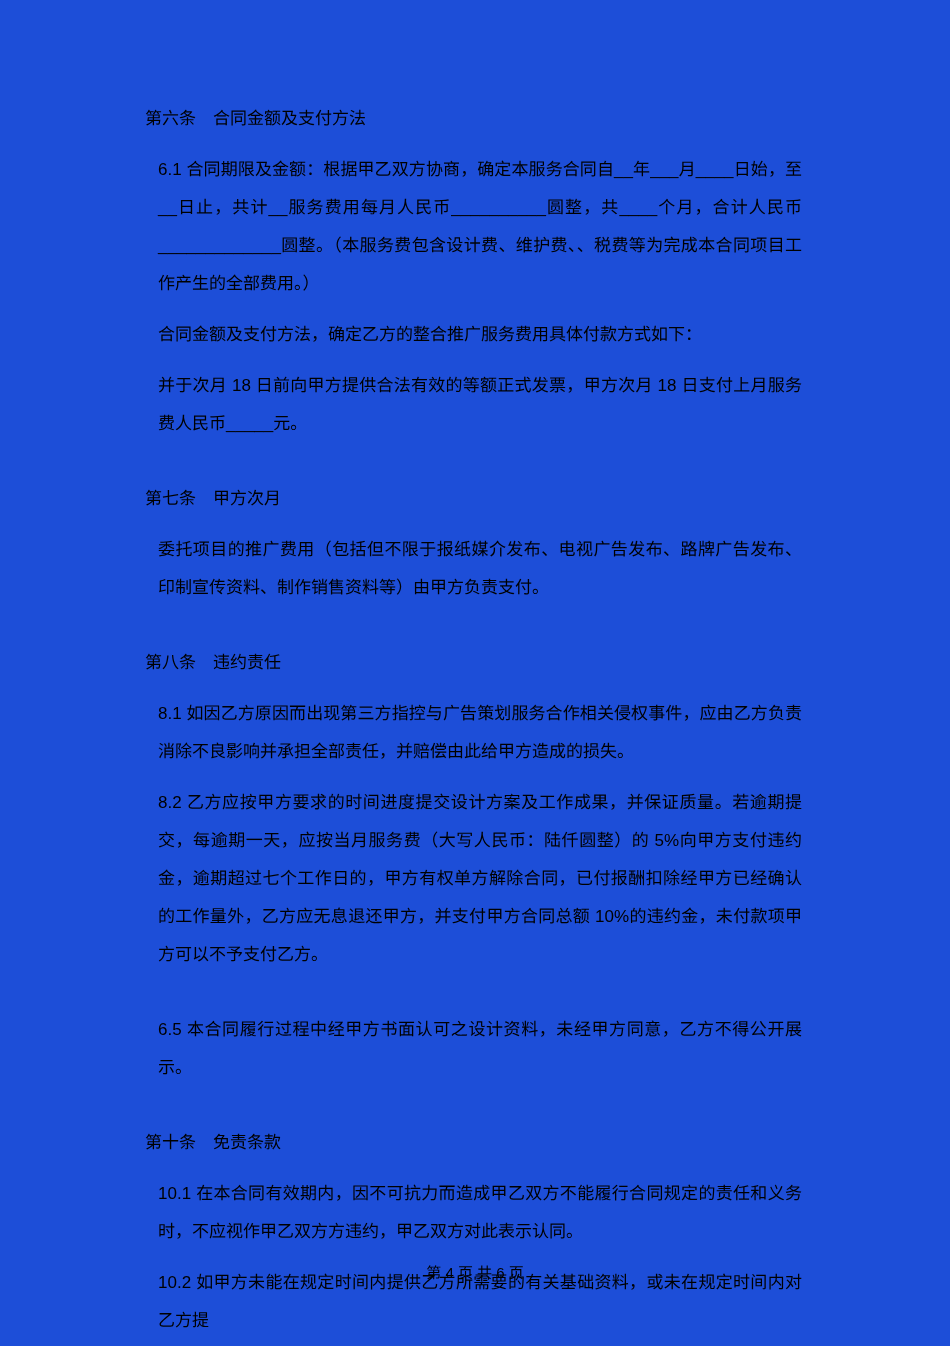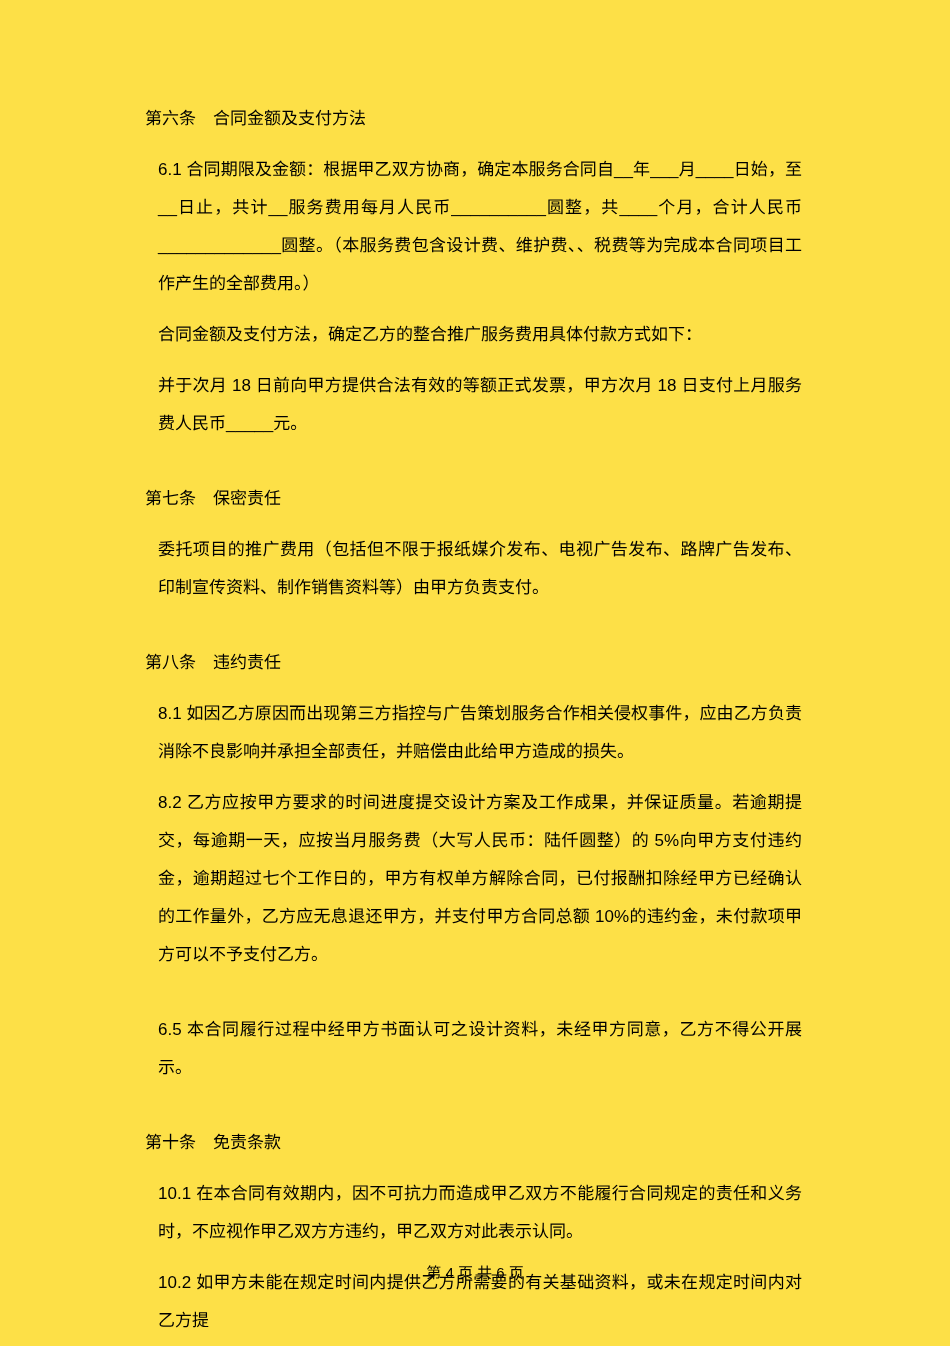--- a/index.html
+++ b/index.html
@@ -10,21 +10,21 @@
     width: 950px;
     height: 1346px;
     background: #ffffff;
     color: #000000;
     font-family: "Liberation Sans", "DejaVu Sans", sans-serif;
   }
   .page {
     position: relative;
     width: 950px;
     height: 1346px;
-    background: #fde047;
+    background: #1d4ed8;
     overflow: hidden;
   }
   .content {
     position: absolute;
     left: 145px;
     top: 100px;
     width: 670px;
     font-size: 17px;
     line-height: 38px;
     text-align: justify;
@@ -63,21 +63,21 @@
   <main class="content">
 
     <section class="sec">
       <h2 class="sec-heading">第六条　合同金额及支付方法</h2>
       <p>6.1 合同期限及金额：根据甲乙双方协商，确定本服务合同自__年___月____日始，至__日止，共计__服务费用每月人民币__________圆整，共____个月，合计人民币_____________圆整。（本服务费包含设计费、维护费、、税费等为完成本合同项目工作产生的全部费用。）</p>
       <p>合同金额及支付方法，确定乙方的整合推广服务费用具体付款方式如下：</p>
       <p>并于次月 18 日前向甲方提供合法有效的等额正式发票，甲方次月 18 日支付上月服务费人民币_____元。</p>
     </section>
 
     <section class="sec">
-      <h2 class="sec-heading">第七条　保密责任</h2>
+      <h2 class="sec-heading">第七条　甲方次月</h2>
       <p>委托项目的推广费用（包括但不限于报纸媒介发布、电视广告发布、路牌广告发布、印制宣传资料、制作销售资料等）由甲方负责支付。</p>
     </section>
 
     <section class="sec">
       <h2 class="sec-heading">第八条　违约责任</h2>
       <p>8.1 如因乙方原因而出现第三方指控与广告策划服务合作相关侵权事件，应由乙方负责消除不良影响并承担全部责任，并赔偿由此给甲方造成的损失。</p>
       <p>8.2 乙方应按甲方要求的时间进度提交设计方案及工作成果，并保证质量。若逾期提交，每逾期一天，应按当月服务费（大写人民币：陆仟圆整）的 5%向甲方支付违约金，逾期超过七个工作日的，甲方有权单方解除合同，已付报酬扣除经甲方已经确认的工作量外，乙方应无息退还甲方，并支付甲方合同总额 10%的违约金，未付款项甲方可以不予支付乙方。</p>
     </section>
 
     <section class="sec">

